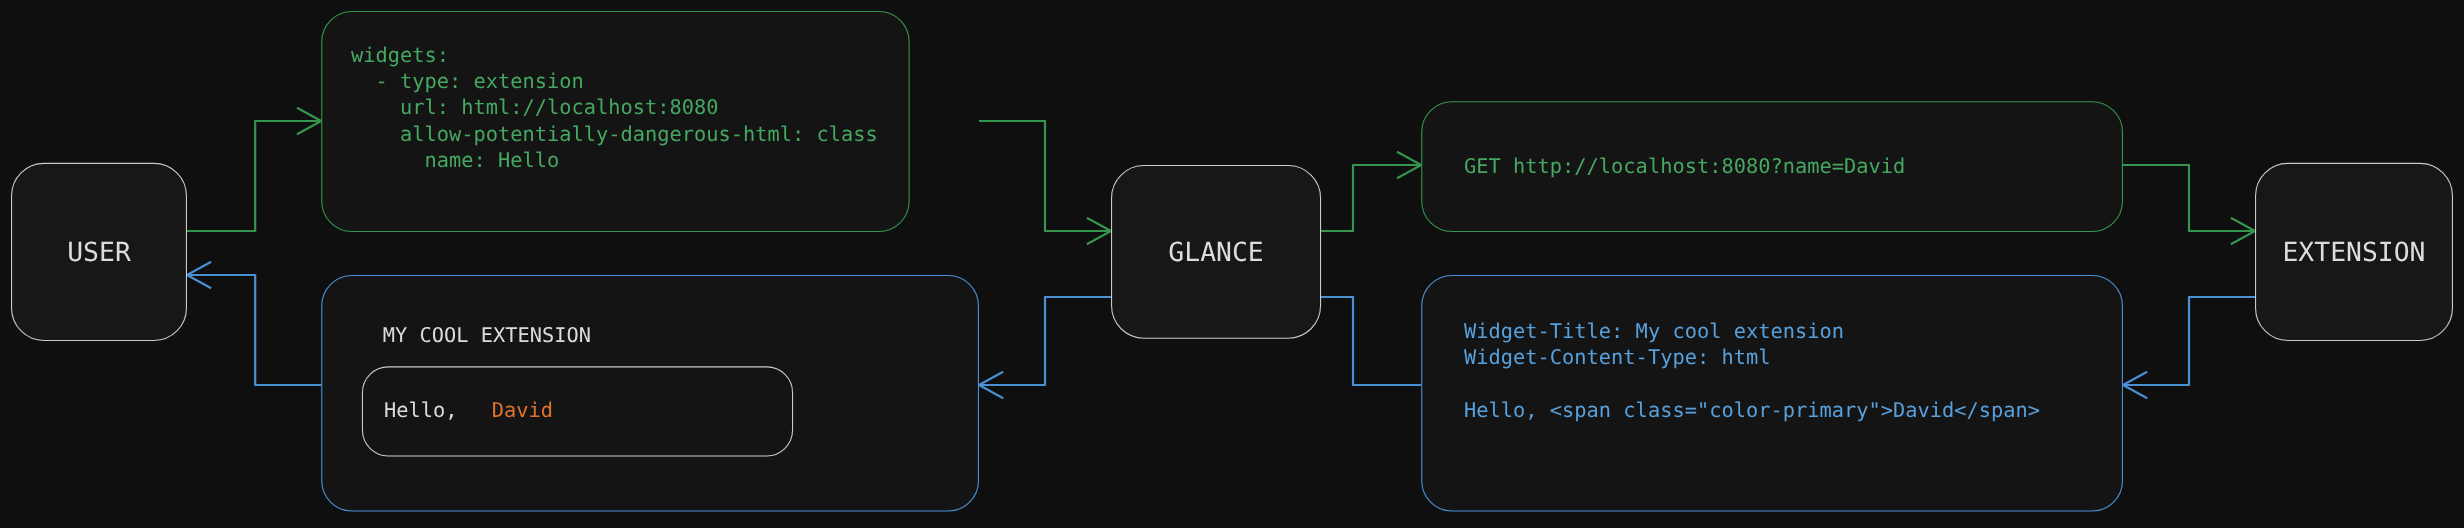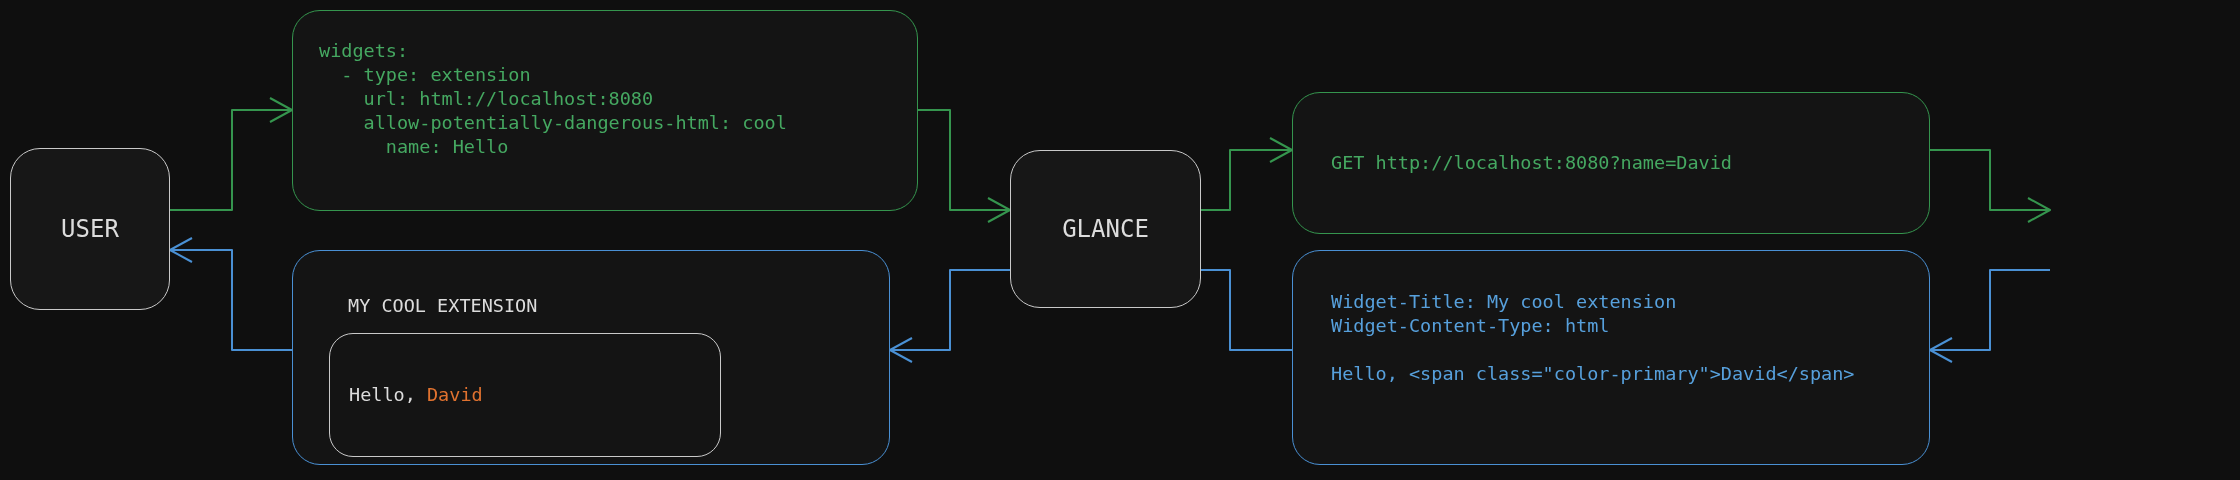--- a/index.html
+++ b/index.html
@@ -48,48 +48,48 @@
   .box {
     position: absolute;
     border-radius: 28px;
     box-sizing: border-box;
     background: var(--box-fill, #141414);
     padding-left: 36px;
   }
   .green-box { border: 1.5px solid var(--green-line, #35954e); }
   .blue-box  { border: 1.5px solid var(--blue-line, #4a90d4); }
 
-  .box-config   { left: 292px;  top: 10px;  width: 626px; height: 201px; padding: 28px 0 0 26px; }
-  .box-request  { left: 1292px; top: 92px;  width: 638px; height: 142px; display: flex; align-items: center; padding-left: 38px; }
+  .box-config   { left: 292px;  top: 10px;  width: 535px; height: 201px; padding: 28px 0 0 26px; }
+  .box-request  { left: 1292px; top: 92px;  width: 638px; height: 119px; display: flex; align-items: center; padding-left: 38px; }
   .box-response { left: 1292px; top: 250px; width: 638px; height: 215px; padding: 39px 0 0 38px; }
   .box-widget   { left: 292px;  top: 250px; width: 598px; height: 215px; }
 
   .code-line, .code-text {
     font-size: 18.5px;
     line-height: 24px;
     min-height: 24px;
     white-space: pre;
   }
   .green-text { color: var(--green-text, #45a861); }
   .blue-text  { color: var(--blue-text, #57a0dc); }
   .light-text { color: var(--text-light, #dcdcdc); }
-  .orange-text { color: var(--orange, #e0722f); }
+  .orange-text { color: var(--orange, #e0722f); margin-left: 20px; }
 
   .widget-title {
     position: absolute;
     left: 55px; top: 43px;
     font-size: 18.5px;
     line-height: 24px;
     white-space: pre;
     color: var(--text-light, #dcdcdc);
   }
   .widget-frame {
     position: absolute;
     left: 36px; top: 82px;
-    width: 392px; height: 124px;
+    width: 392px; height: 82px;
     border: 1.5px solid var(--node-border, #c9c9c9);
     border-radius: 24px;
     box-sizing: border-box;
     display: flex;
     align-items: center;
     padding-left: 19px;
   }
 </style>
 </head>
 <body>
@@ -122,26 +122,29 @@
     <path class="wire blue" d="M292 350 L232 350 L232 250 L170 250"></path>
     <path class="wire blue" d="M192 238 L170 250 L192 262"></path>
   </svg>
 
   <div class="node node-user">
     <span>USER</span>
   </div>
   <div class="node node-glance">
     <span>GLANCE</span>
   </div>
+  <div class="node node-extension">
+    <span>EXTENSION</span>
+  </div>
 
   <div class="box green-box box-config">
     <div class="code-line green-text">widgets:</div>
     <div class="code-line green-text">  - type: extension</div>
     <div class="code-line green-text">    url: html://localhost:8080</div>
-    <div class="code-line green-text">    allow-potentially-dangerous-html: cool</div>
+    <div class="code-line green-text">    allow-potentially-dangerous-html: class</div>
     <div class="code-line green-text">      name: Hello</div>
   </div>
 
   <div class="box green-box box-request">
     <div class="code-text green-text">GET http://localhost:8080?name=David</div>
   </div>
 
   <div class="box blue-box box-response">
     <div class="code-line blue-text">Widget-Title: My cool extension</div>
     <div class="code-line blue-text">Widget-Content-Type: html</div>

